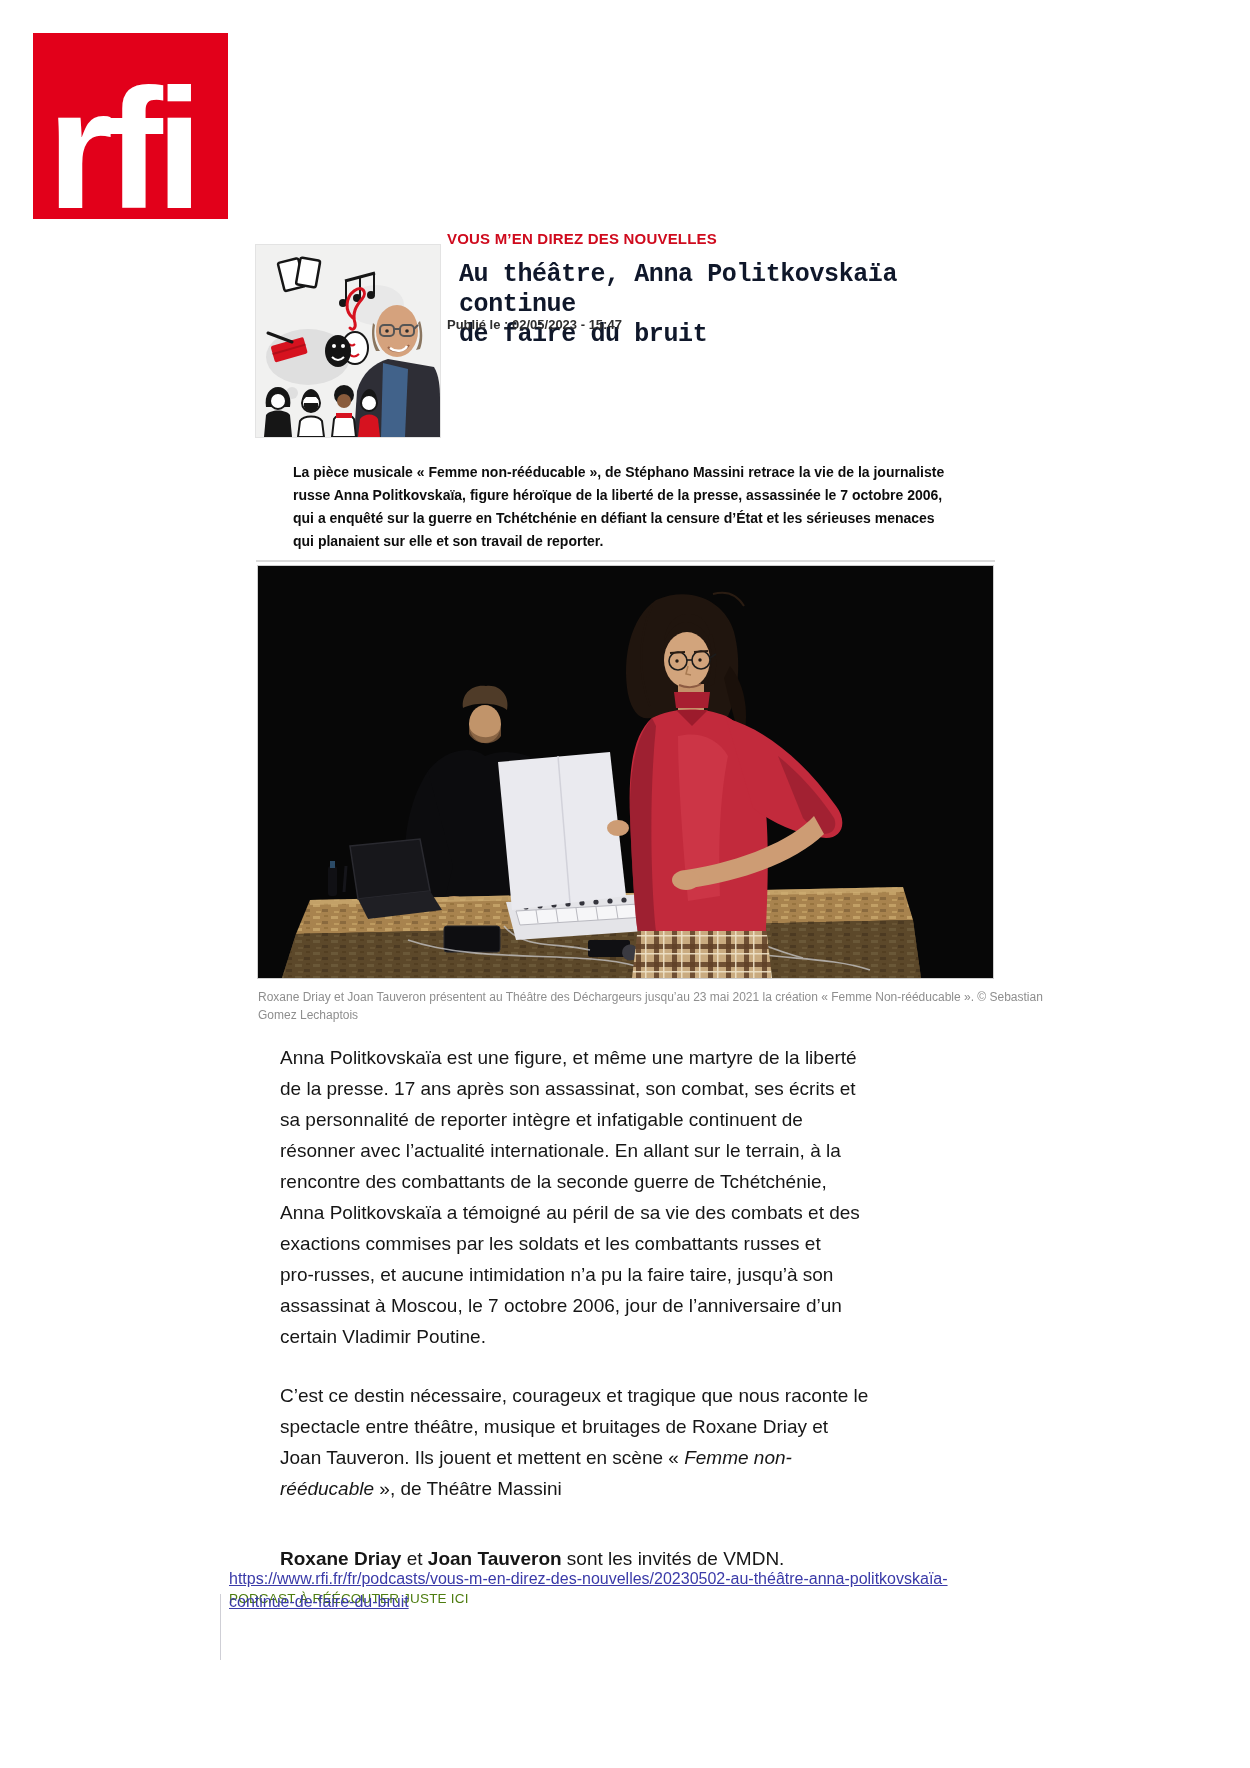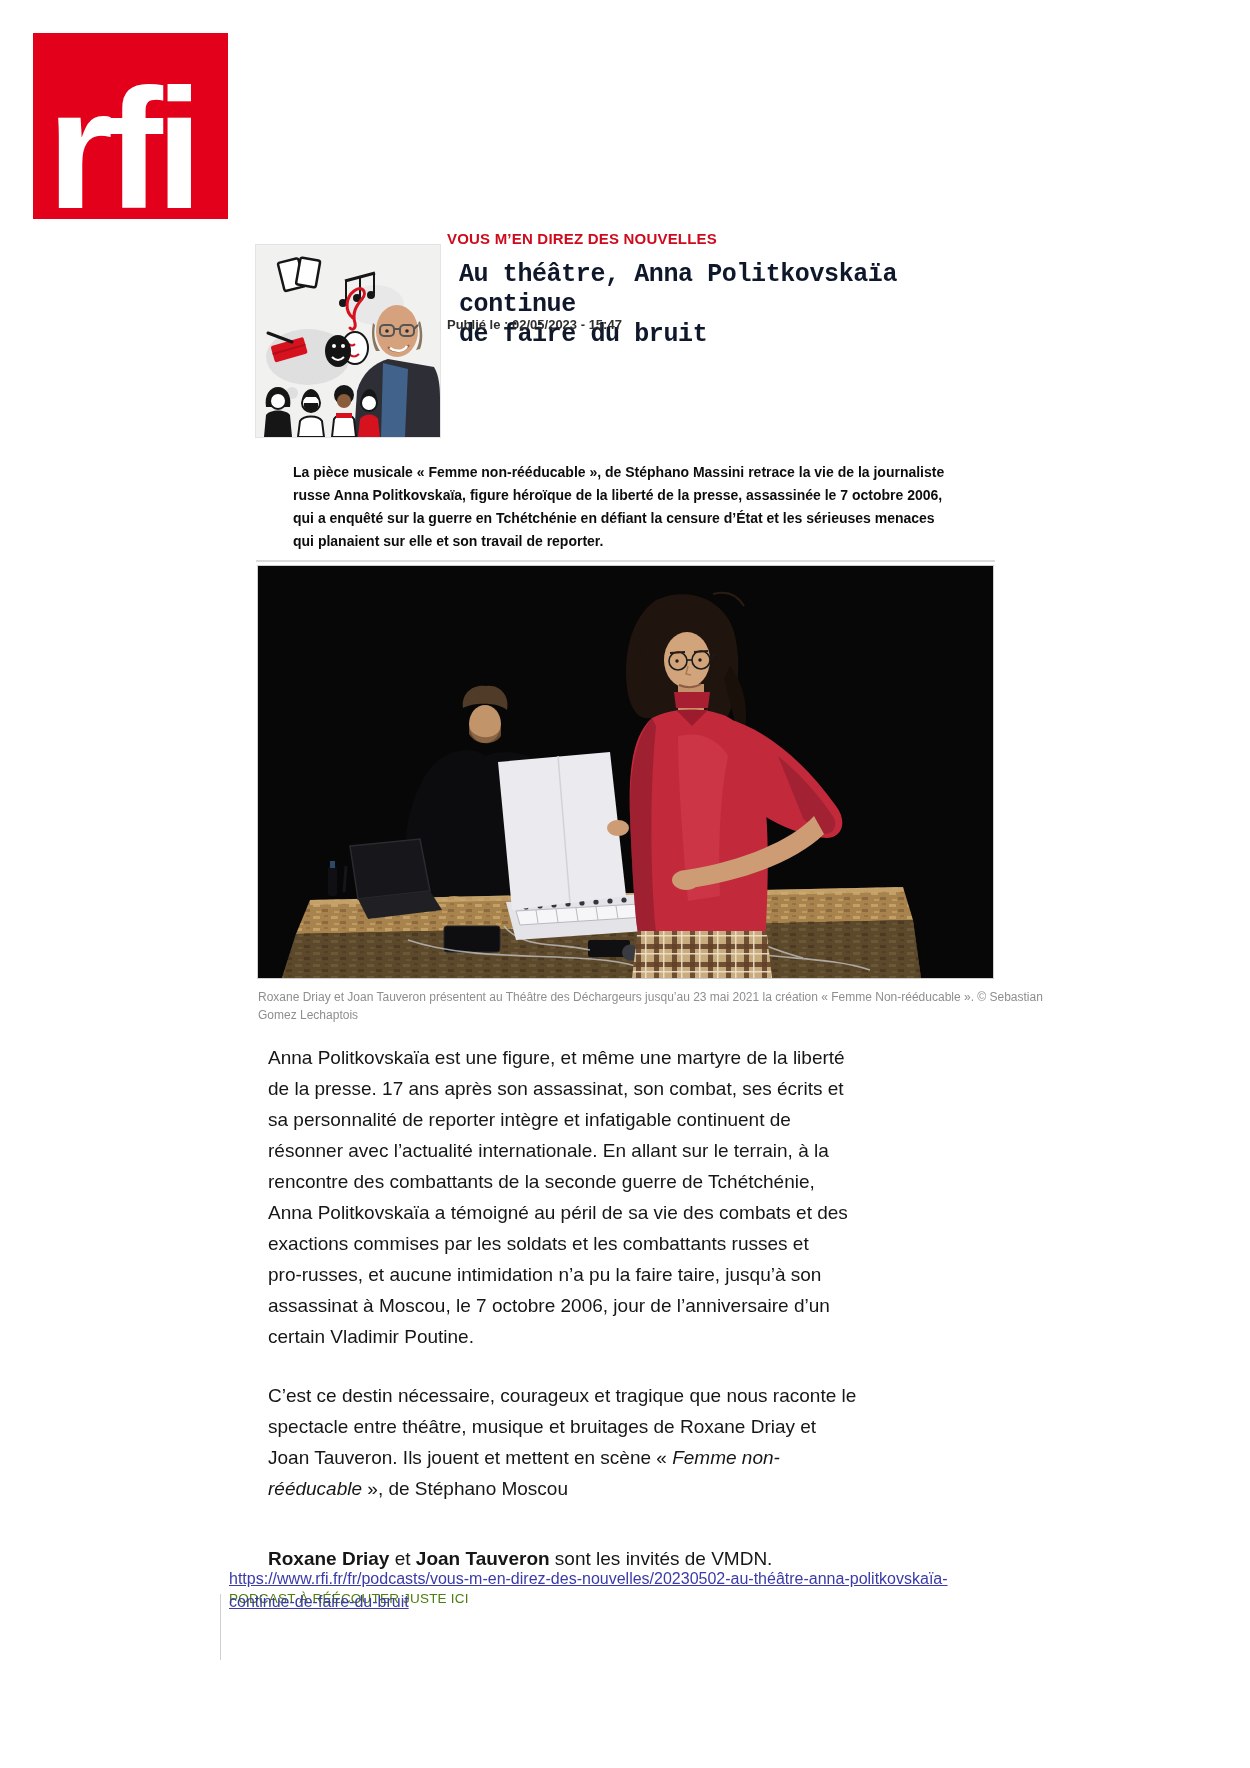--- a/index.html
+++ b/index.html
@@ -18,21 +18,21 @@
 
   .intro{position:absolute;left:293px;top:461px;width:820px;margin:0;font-size:14px;
          line-height:23px;font-weight:bold;color:#0d0d0d;white-space:pre-line;}
 
   .photo-topline{position:absolute;left:256px;top:560px;width:739px;height:2px;background:#dadada;}
   .photo{position:absolute;left:258px;top:566px;width:735px;height:412px;
          box-shadow:0 0 0 1px #cfcfcf;}
   .caption{position:absolute;left:258px;top:988px;width:920px;font-size:12px;line-height:18px;
            color:#8e8e8e;white-space:pre-line;}
 
-  .body{position:absolute;left:268px;width:700px;margin:0;font-size:19px;line-height:31px;
+  .body{position:absolute;left:280px;width:700px;margin:0;font-size:19px;line-height:31px;
         color:#161616;white-space:pre-line;}
   .para1{top:1042px;}
   .para2{top:1380px;}
   .para3{top:1543px;}
   .para3 b{font-weight:bold;}
 
   .podcast-label{position:absolute;left:229px;top:1591px;font-size:13.5px;color:#4d7c0f;
                  letter-spacing:0.2px;}
   .podcast-link{position:absolute;left:229px;top:1567px;width:960px;display:block;font-size:16px;
                 line-height:23px;color:#3a3aa8;text-decoration:underline;white-space:pre-line;}
@@ -274,21 +274,21 @@
 résonner avec l’actualité internationale. En allant sur le terrain, à la
 rencontre des combattants de la seconde guerre de Tchétchénie,
 Anna Politkovskaïa a témoigné au péril de sa vie des combats et des
 exactions commises par les soldats et les combattants russes et
 pro-russes, et aucune intimidation n’a pu la faire taire, jusqu’à son
 assassinat à Moscou, le 7 octobre 2006, jour de l’anniversaire d’un
 certain Vladimir Poutine.</p>
   <p class="body para2"><span>C’est ce destin nécessaire, courageux et tragique que nous raconte le
 spectacle entre théâtre, musique et bruitages de Roxane Driay et
 Joan Tauveron. Ils jouent et mettent en scène « </span><i>Femme non-
-rééducable</i><span> », de Stéphano Moscou</span></p>
+rééducable</i><span> », de Théâtre Massini</span></p>
   <p class="body para3"><b>Roxane Driay</b><span> et </span><b>Joan Tauveron</b><span> sont les invités de VMDN.</span></p>
 
   <div class="cursor-line"></div>
   <div class="podcast-label">PODCAST À RÉÉCOUTER JUSTE ICI</div>
   <a class="podcast-link" href="#">https://www.rfi.fr/fr/podcasts/vous-m-en-direz-des-nouvelles/20230502-au-théâtre-anna-politkovskaïa-
 continue-de-faire-du-bruit</a>
 
 
 </div>
 

